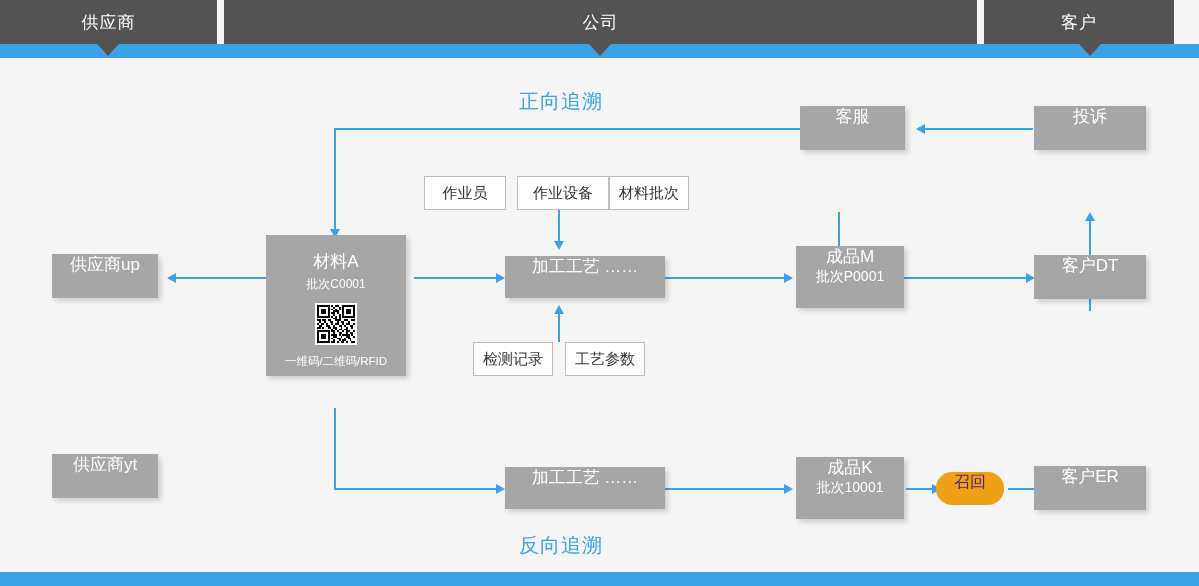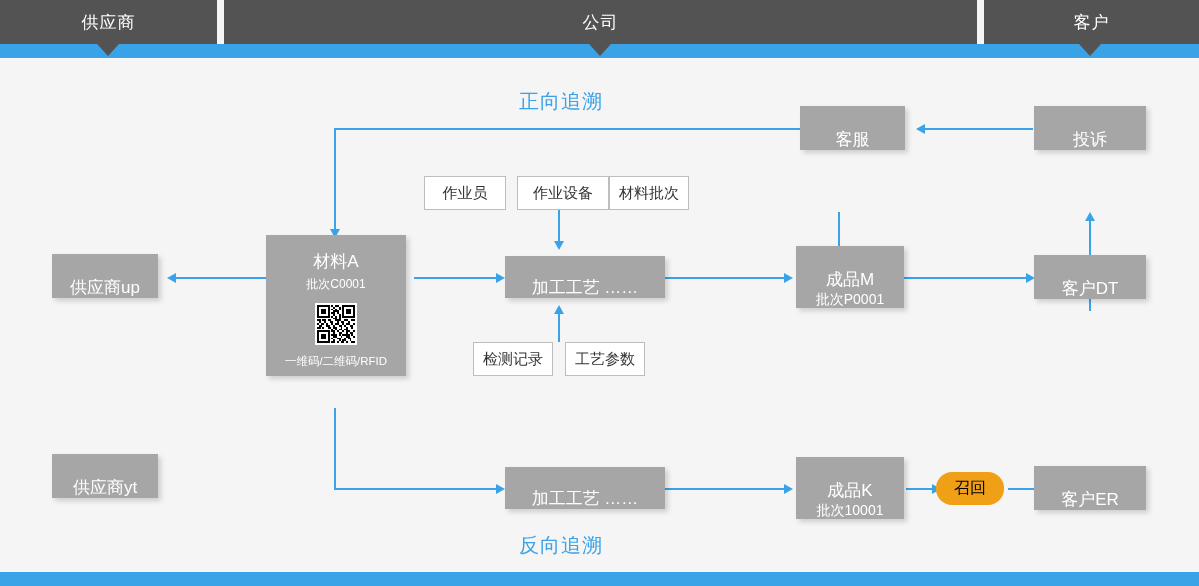--- a/index.html
+++ b/index.html
@@ -68,21 +68,21 @@
 
   
   .node {
     position: absolute;
     background: #a6a6a6;
     color: #ffffff;
     box-shadow: 3px 3px 5px rgba(0,0,0,0.16);
     display: flex;
     flex-direction: column;
     align-items: center;
-    justify-content: flex-end;
+    justify-content: flex-start;
     box-sizing: border-box;
     text-align: center;
   }
   .node .t1 { font-size: 17px; line-height: 1.25; }
   .node .t2 { font-size: 14px; line-height: 1.3; }
 
   
   .card {
     position: absolute;
     background: #a6a6a6;
@@ -116,25 +116,25 @@
     display: flex;
     align-items: center;
     justify-content: center;
     box-sizing: border-box;
   }
 
   
   .pill {
     position: absolute;
     background: #f0a017;
-    color: #000000;
+    color: #4c1d95;
     border-radius: 16px;
     font-size: 16px;
     display: flex;
-    align-items: center;
+    align-items: flex-start;
     justify-content: center;
     box-sizing: border-box;
   }
 
   
   .caption {
     position: absolute;
     color: #3aa3e8;
     font-size: 20px;
     letter-spacing: 1px;
@@ -182,21 +182,21 @@
 <body>
 
 <div id="canvas">
 
   <div class="header-bar" style="left:0px; width:217px;">
     <span>供应商</span>
   </div>
   <div class="header-bar" style="left:224px; width:753px;">
     <span>公司</span>
   </div>
-  <div class="header-bar" style="left:984px; width:215px;">
+  <div class="header-bar" style="left:984px; width:190px;">
     <span>客户</span>
   </div>
 
   <div class="blue-strip-top"></div>
 
   <div class="notch" style="left:97px;"></div>
   <div class="notch" style="left:589px;"></div>
   <div class="notch" style="left:1079px;"></div>
 
   <div class="stage">

